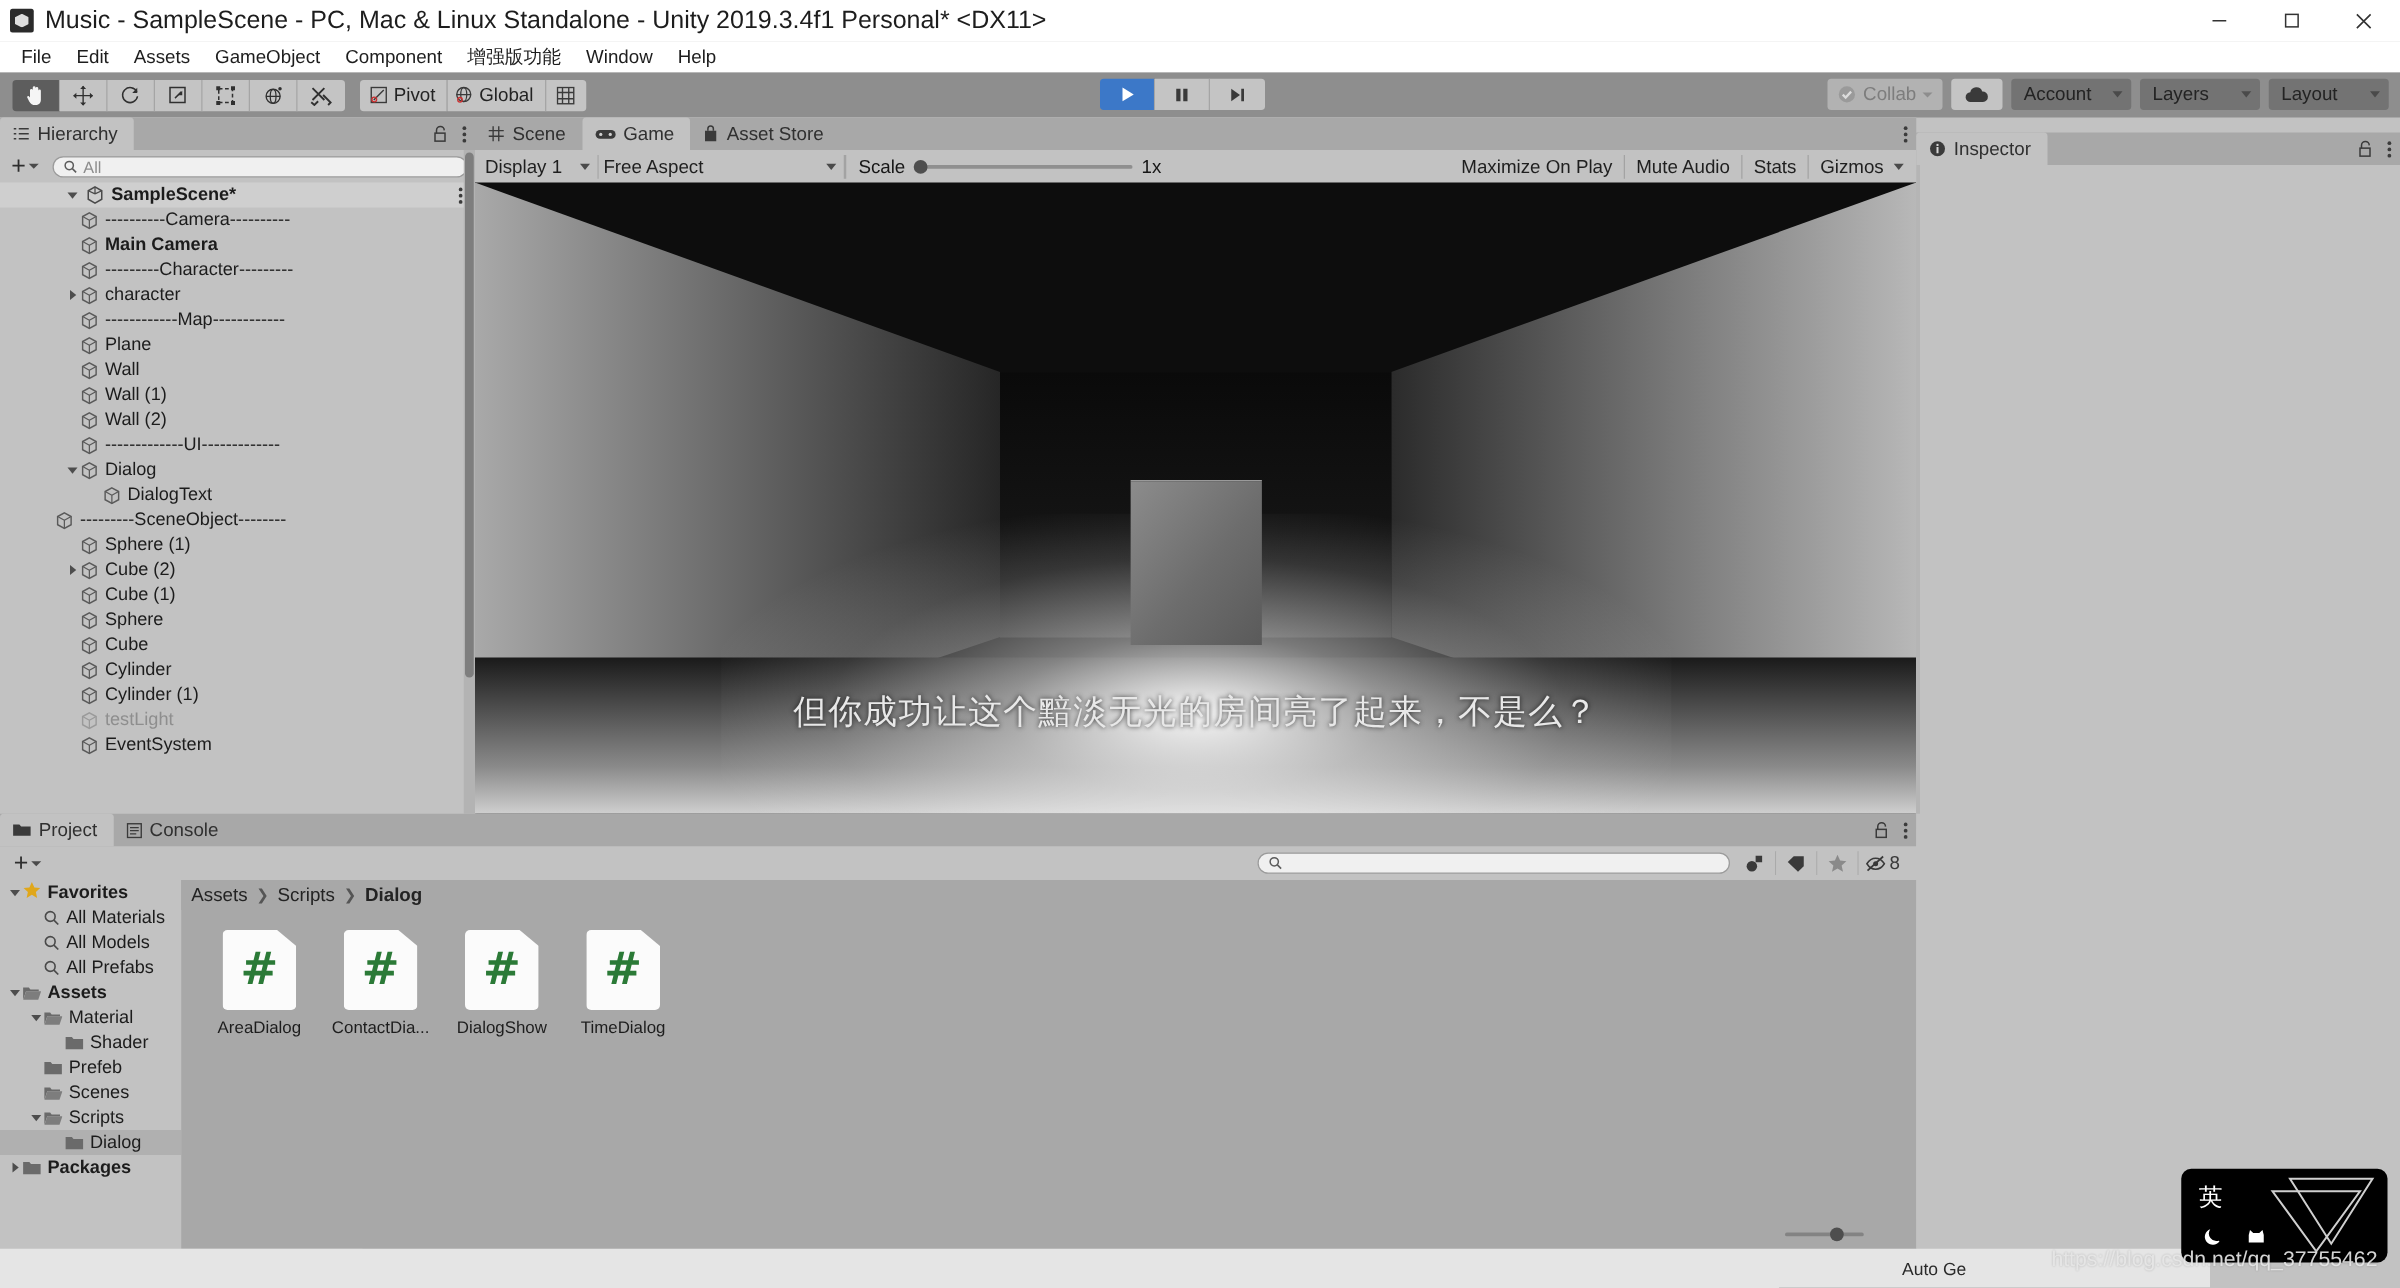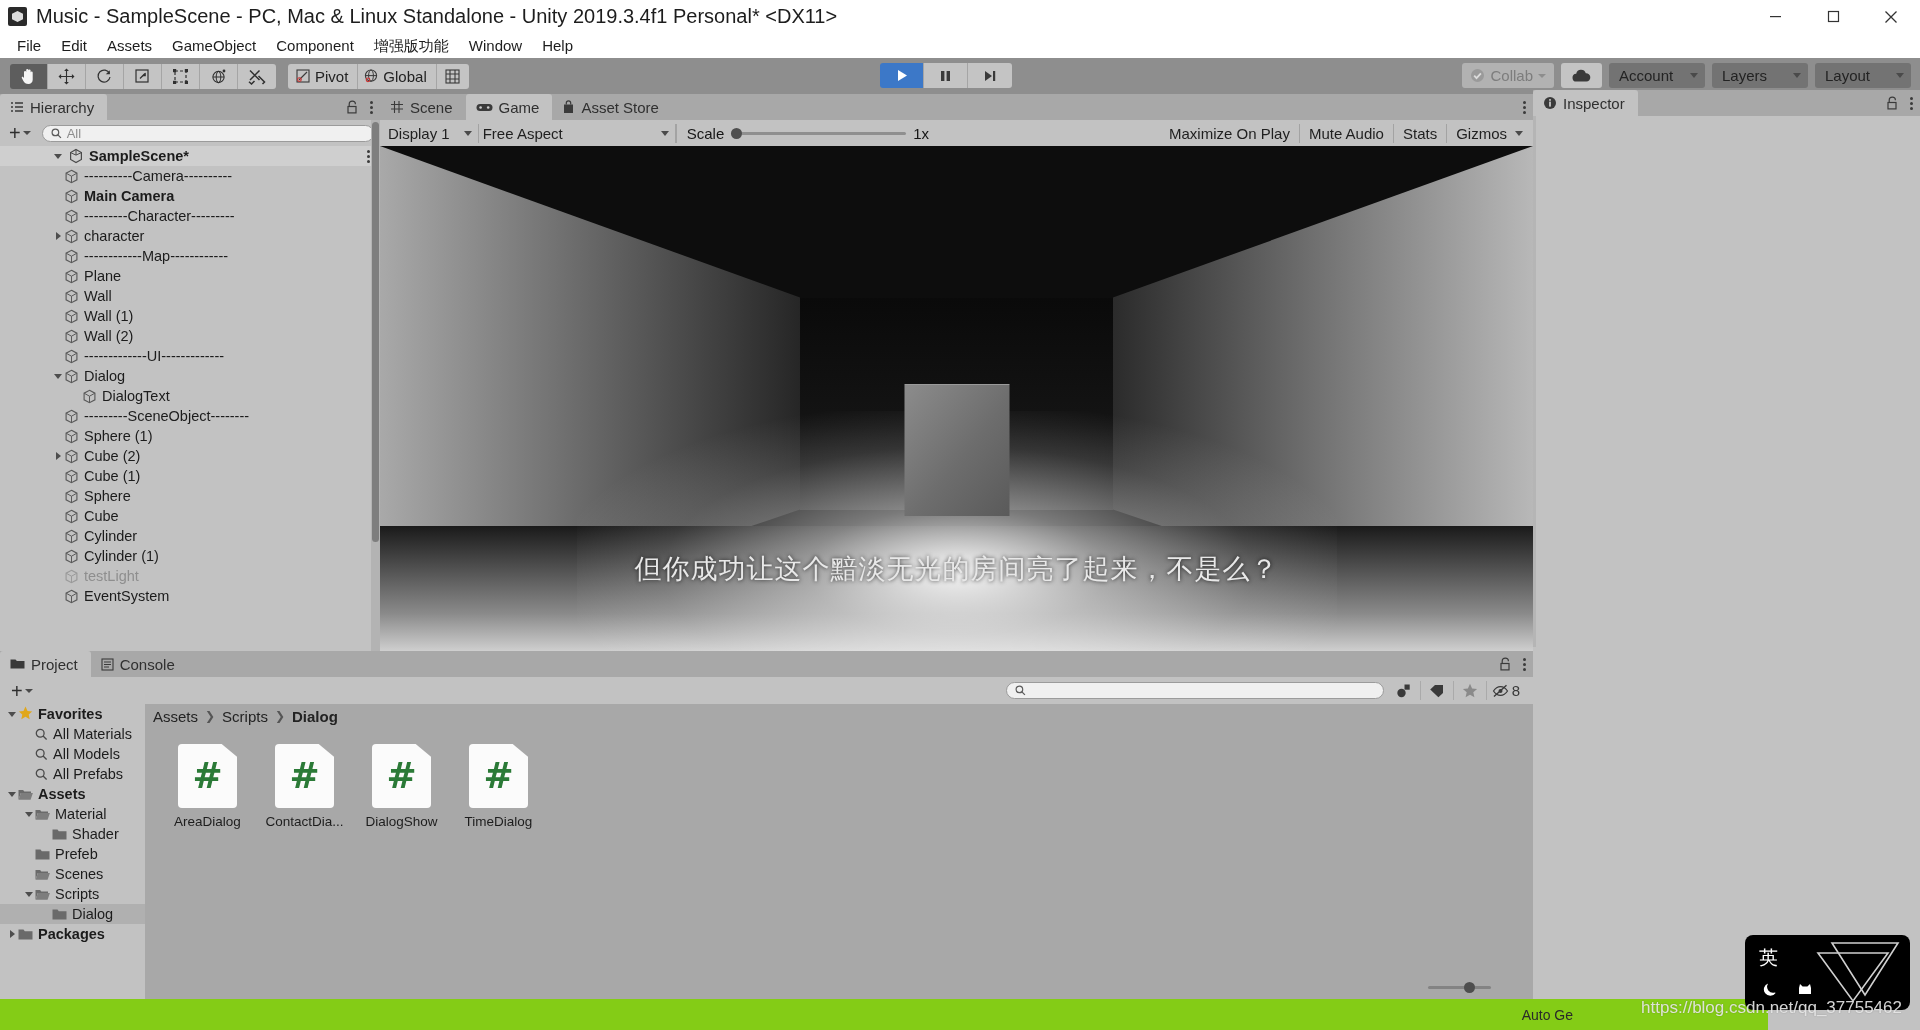--- a/index.html
+++ b/index.html
@@ -188,21 +188,21 @@
     border-top: 1px solid #9a9a9a;
   }
   .gv-text {
     position: absolute; left: 0; right: 0; top: 405px; text-align: center;
     color: #e8e8e8; font-size: 27px; letter-spacing: 1px;
     font-family: "DejaVu Sans", "Liberation Sans", sans-serif;
     text-shadow: 0 0 4px rgba(0,0,0,0.8);
   }
 
   
-  #inspector { left: 1533px; top: 90px; width: 387px; height: 557px; }
+  #inspector { left: 1533px; top: 106px; width: 387px; height: 557px; }
 
   
   #project { left: 0; top: 651px; width: 1533px; height: 348px; }
   .proj-toolbar { height: 27px; display: flex; align-items: center; padding: 0 8px; }
   .proj-search {
     flex: 0 0 auto; width: 378px; height: 17px; background: #f0f0f0; border: 1px solid #9b9b9b;
     border-radius: 9px; display: flex; align-items: center; padding: 0 8px; gap: 5px;
     margin-left: auto;
   }
   .proj-filters { display: flex; align-items: center; margin-left: 4px; }
@@ -244,21 +244,21 @@
     display: flex; align-items: center; justify-content: flex-end; padding-right: 42px;
   }
   .zoom-track { width: 63px; height: 3px; background: #838383; border-radius: 2px; position: relative; }
   .zoom-knob { position: absolute; left: 36px; top: -4px; width: 11px; height: 11px; background: #4e4e4e; border-radius: 50%; }
 
   
   #rightbottom { left: 1533px; top: 651px; width: 387px; height: 348px; background: #c2c2c2; }
 
   
   .statusbar {
-    position: absolute; left: 0; bottom: 0; width: 1768px; height: 31px; background: #84cc16;
+    position: absolute; left: 0; bottom: 0; width: 1768px; height: 31px; background: #e5e5e5;
     display: flex; align-items: center; justify-content: flex-end; padding-right: 20px;
   }
   .autogen { font-size: 14px; color: #2a2a2a; margin-right: 175px; }
 
   
   .ime {
     position: absolute; right: 10px; bottom: 20px; width: 165px; height: 75px;
     background: #000; border-radius: 8px; overflow: hidden;
   }
   .ime-cn { position: absolute; left: 14px; top: 10px; color: #fff; font-size: 19px; font-family: "DejaVu Sans", sans-serif; }
@@ -583,21 +583,21 @@
             <span>Dialog</span>
           </div>
           <div class="hrow" style="padding-left: 70px;">
             <span class="tri"></span>
             <span class="cubeicon"><svg width="15" height="15" viewBox="0 0 15 15">
                 <path d="M7.5 1.3l5.4 2.9v6.6l-5.4 2.9-5.4-2.9V4.2z" fill="none" stroke="#5a5a5a" stroke-width="1.15"></path>
                 <path d="M7.5 7.2v6.5M7.5 7.2l5.4-3M7.5 7.2l-5.4-3" stroke="#5a5a5a" stroke-width="1"></path>
               </svg></span>
             <span>DialogText</span>
           </div>
-          <div class="hrow" style="padding-left: 52px;">
+          <div class="hrow" style="padding-left: 32px;">
             <span class="tri"></span>
             <span class="cubeicon"><svg width="15" height="15" viewBox="0 0 15 15">
                 <path d="M7.5 1.3l5.4 2.9v6.6l-5.4 2.9-5.4-2.9V4.2z" fill="none" stroke="#5a5a5a" stroke-width="1.15"></path>
                 <path d="M7.5 7.2v6.5M7.5 7.2l5.4-3M7.5 7.2l-5.4-3" stroke="#5a5a5a" stroke-width="1"></path>
               </svg></span>
             <span>---------SceneObject--------</span>
           </div>
           <div class="hrow" style="padding-left: 52px;">
             <span class="tri"></span>
             <span class="cubeicon"><svg width="15" height="15" viewBox="0 0 15 15">

